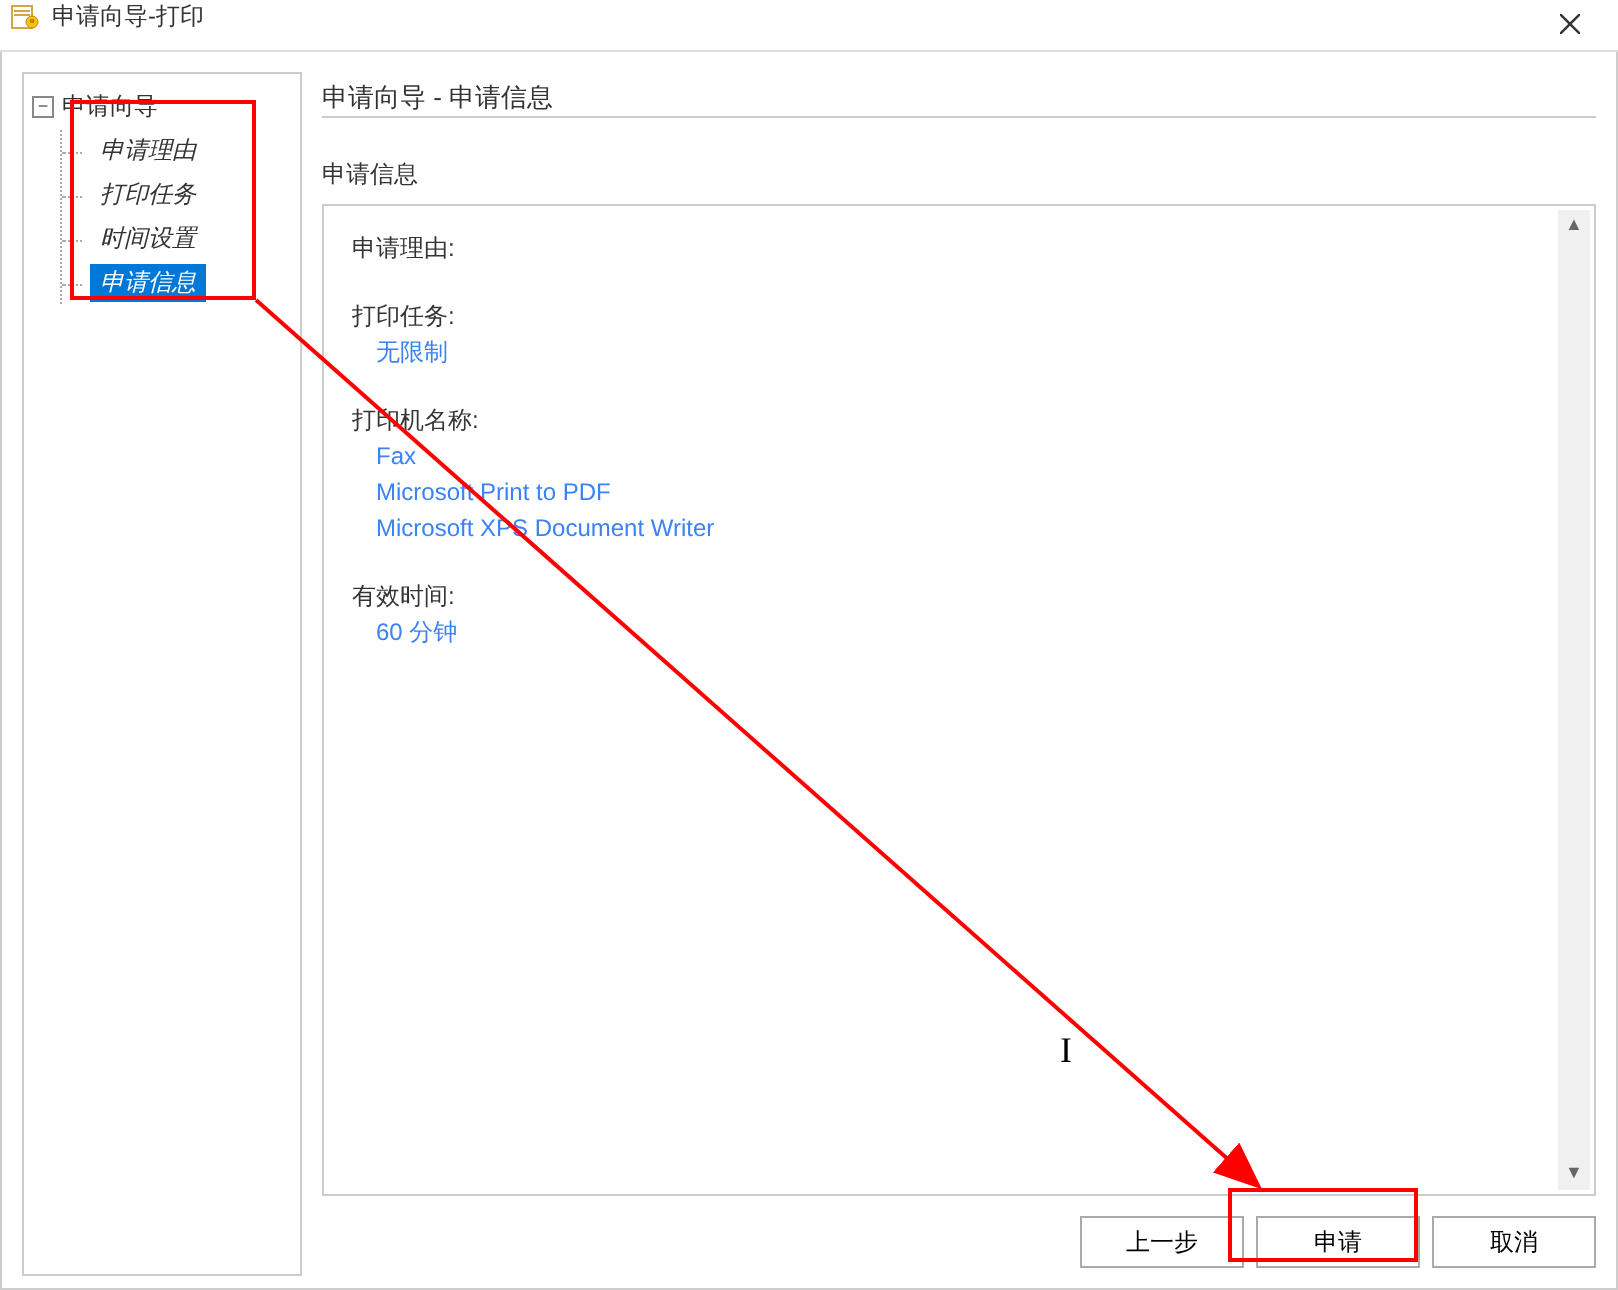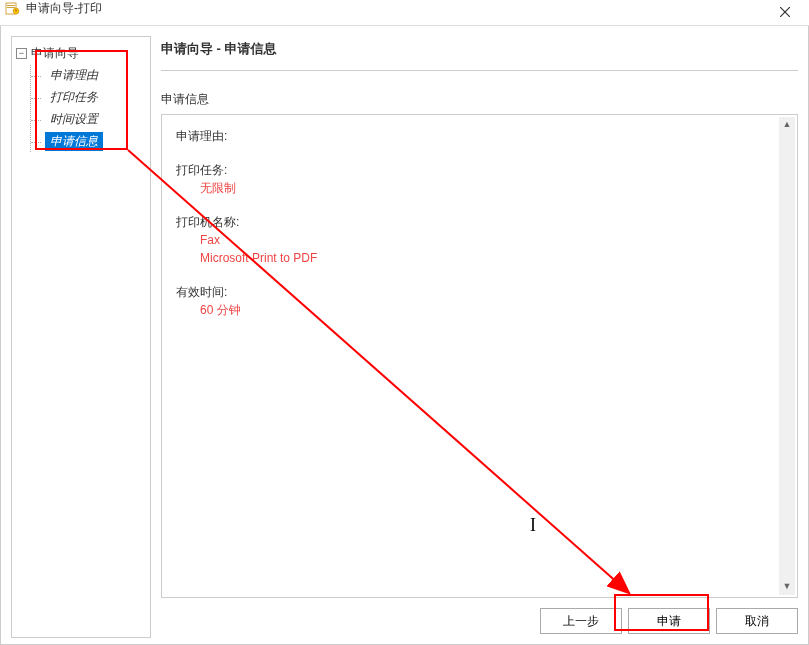--- a/index.html
+++ b/index.html
@@ -100,44 +100,44 @@
       color: #fff;
     }
 
     .main {
       flex: 1;
       display: flex;
       flex-direction: column;
       position: relative;
     }
     .main-header {
-      font-weight: bold;
+      font-weight: normal;
       font-size: 13px;
       color: #333;
-      padding: 4px 0 12px 0;
+      padding: 4px 0 0 0;
       border-bottom: 1px solid #ccc;
     }
     .section-label {
       margin-top: 20px;
       margin-bottom: 6px;
       color: #333;
     }
     .content-box {
       border: 1px solid #ccc;
       flex: 1;
       padding: 12px 14px;
       background: #fff;
       overflow-y: auto;
       position: relative;
       color: #333;
       line-height: 1.5;
     }
     .info-block { margin-bottom: 16px; }
     .info-label { color: #333; }
-    .info-value { margin-left: 24px; color: #ef4444; }
+    .info-value { margin-left: 12px; color: #3b82f6; }
 
     .content-scrollbar {
       position: absolute;
       right: 2px; top: 2px; bottom: 2px;
       width: 16px;
       background: #f0f0f0;
       display: flex;
       flex-direction: column;
       justify-content: space-between;
     }
@@ -242,20 +242,21 @@
         <div class="info-value"></div>
       </div>
       <div class="info-block">
         <div class="info-label">打印任务:</div>
         <div class="info-value">无限制</div>
       </div>
       <div class="info-block">
         <div class="info-label">打印机名称:</div>
         <div class="info-value">Fax</div>
         <div class="info-value">Microsoft Print to PDF</div>
+        <div class="info-value">Microsoft XPS Document Writer</div>
       </div>
       <div class="info-block">
         <div class="info-label">有效时间:</div>
         <div class="info-value">60 分钟</div>
       </div>
 
       <div class="content-scrollbar">
         <div class="scroll-arrow">▲</div>
         <div class="scroll-arrow">▼</div>
       </div>

